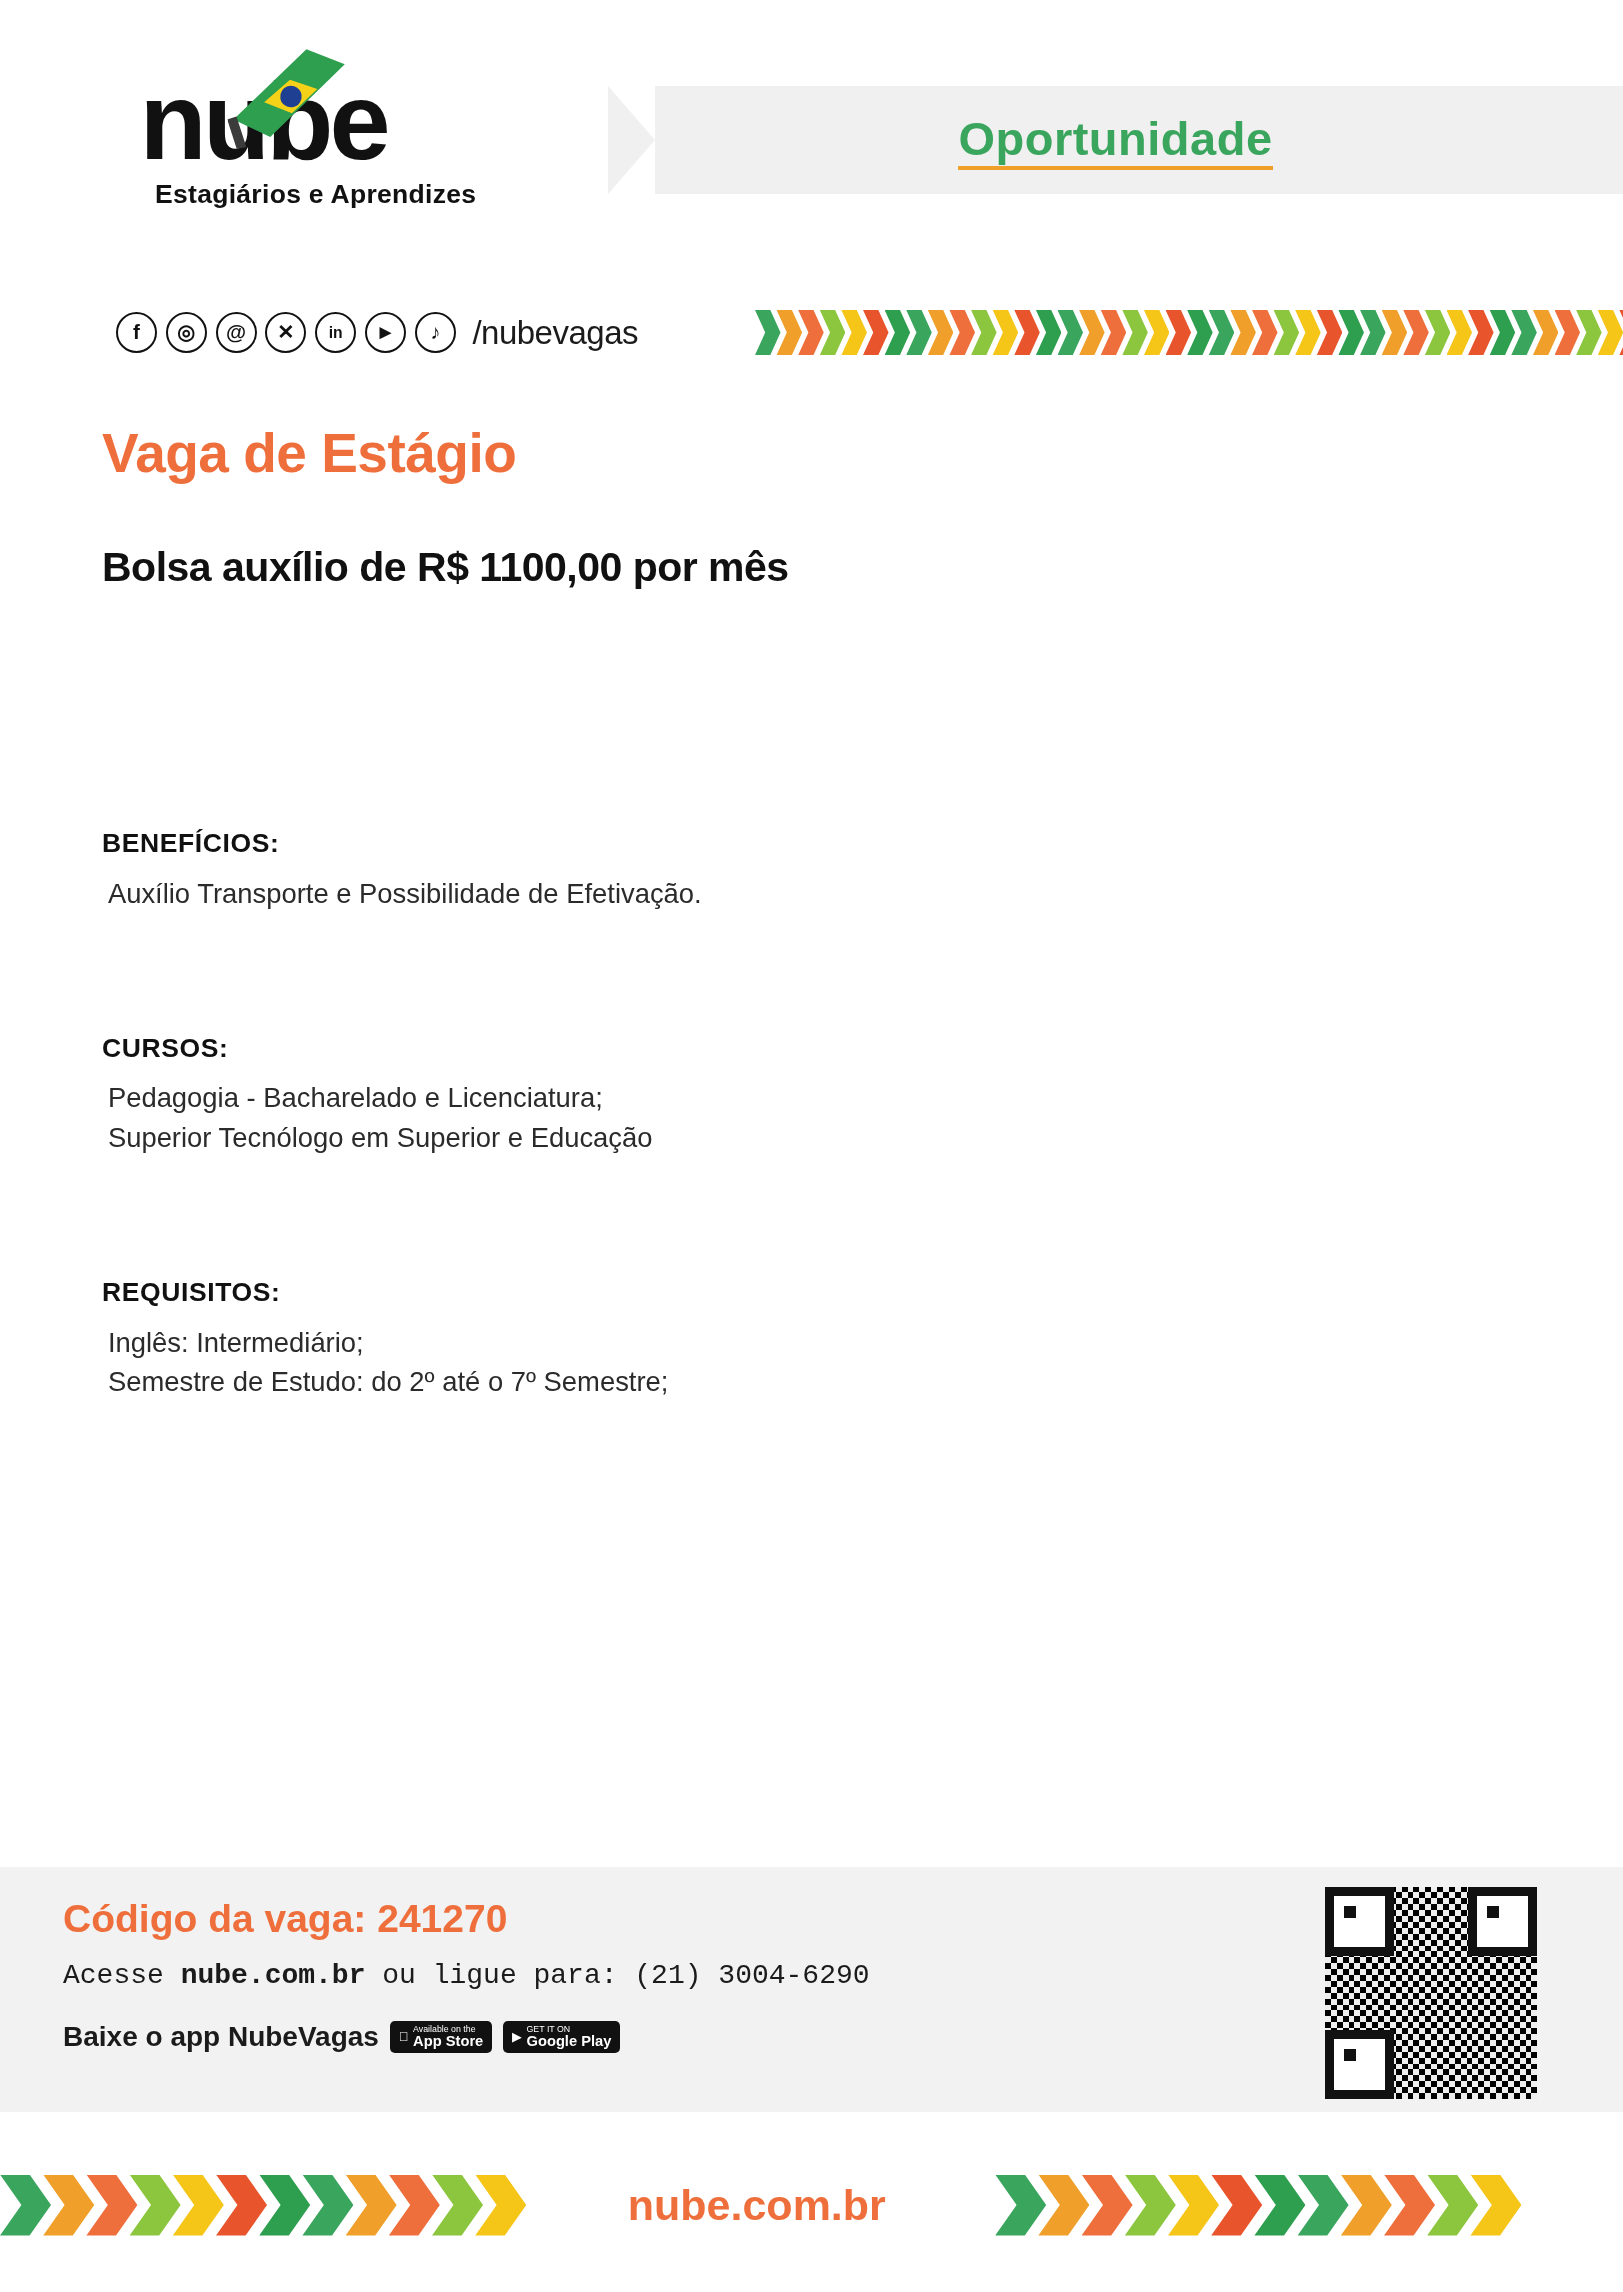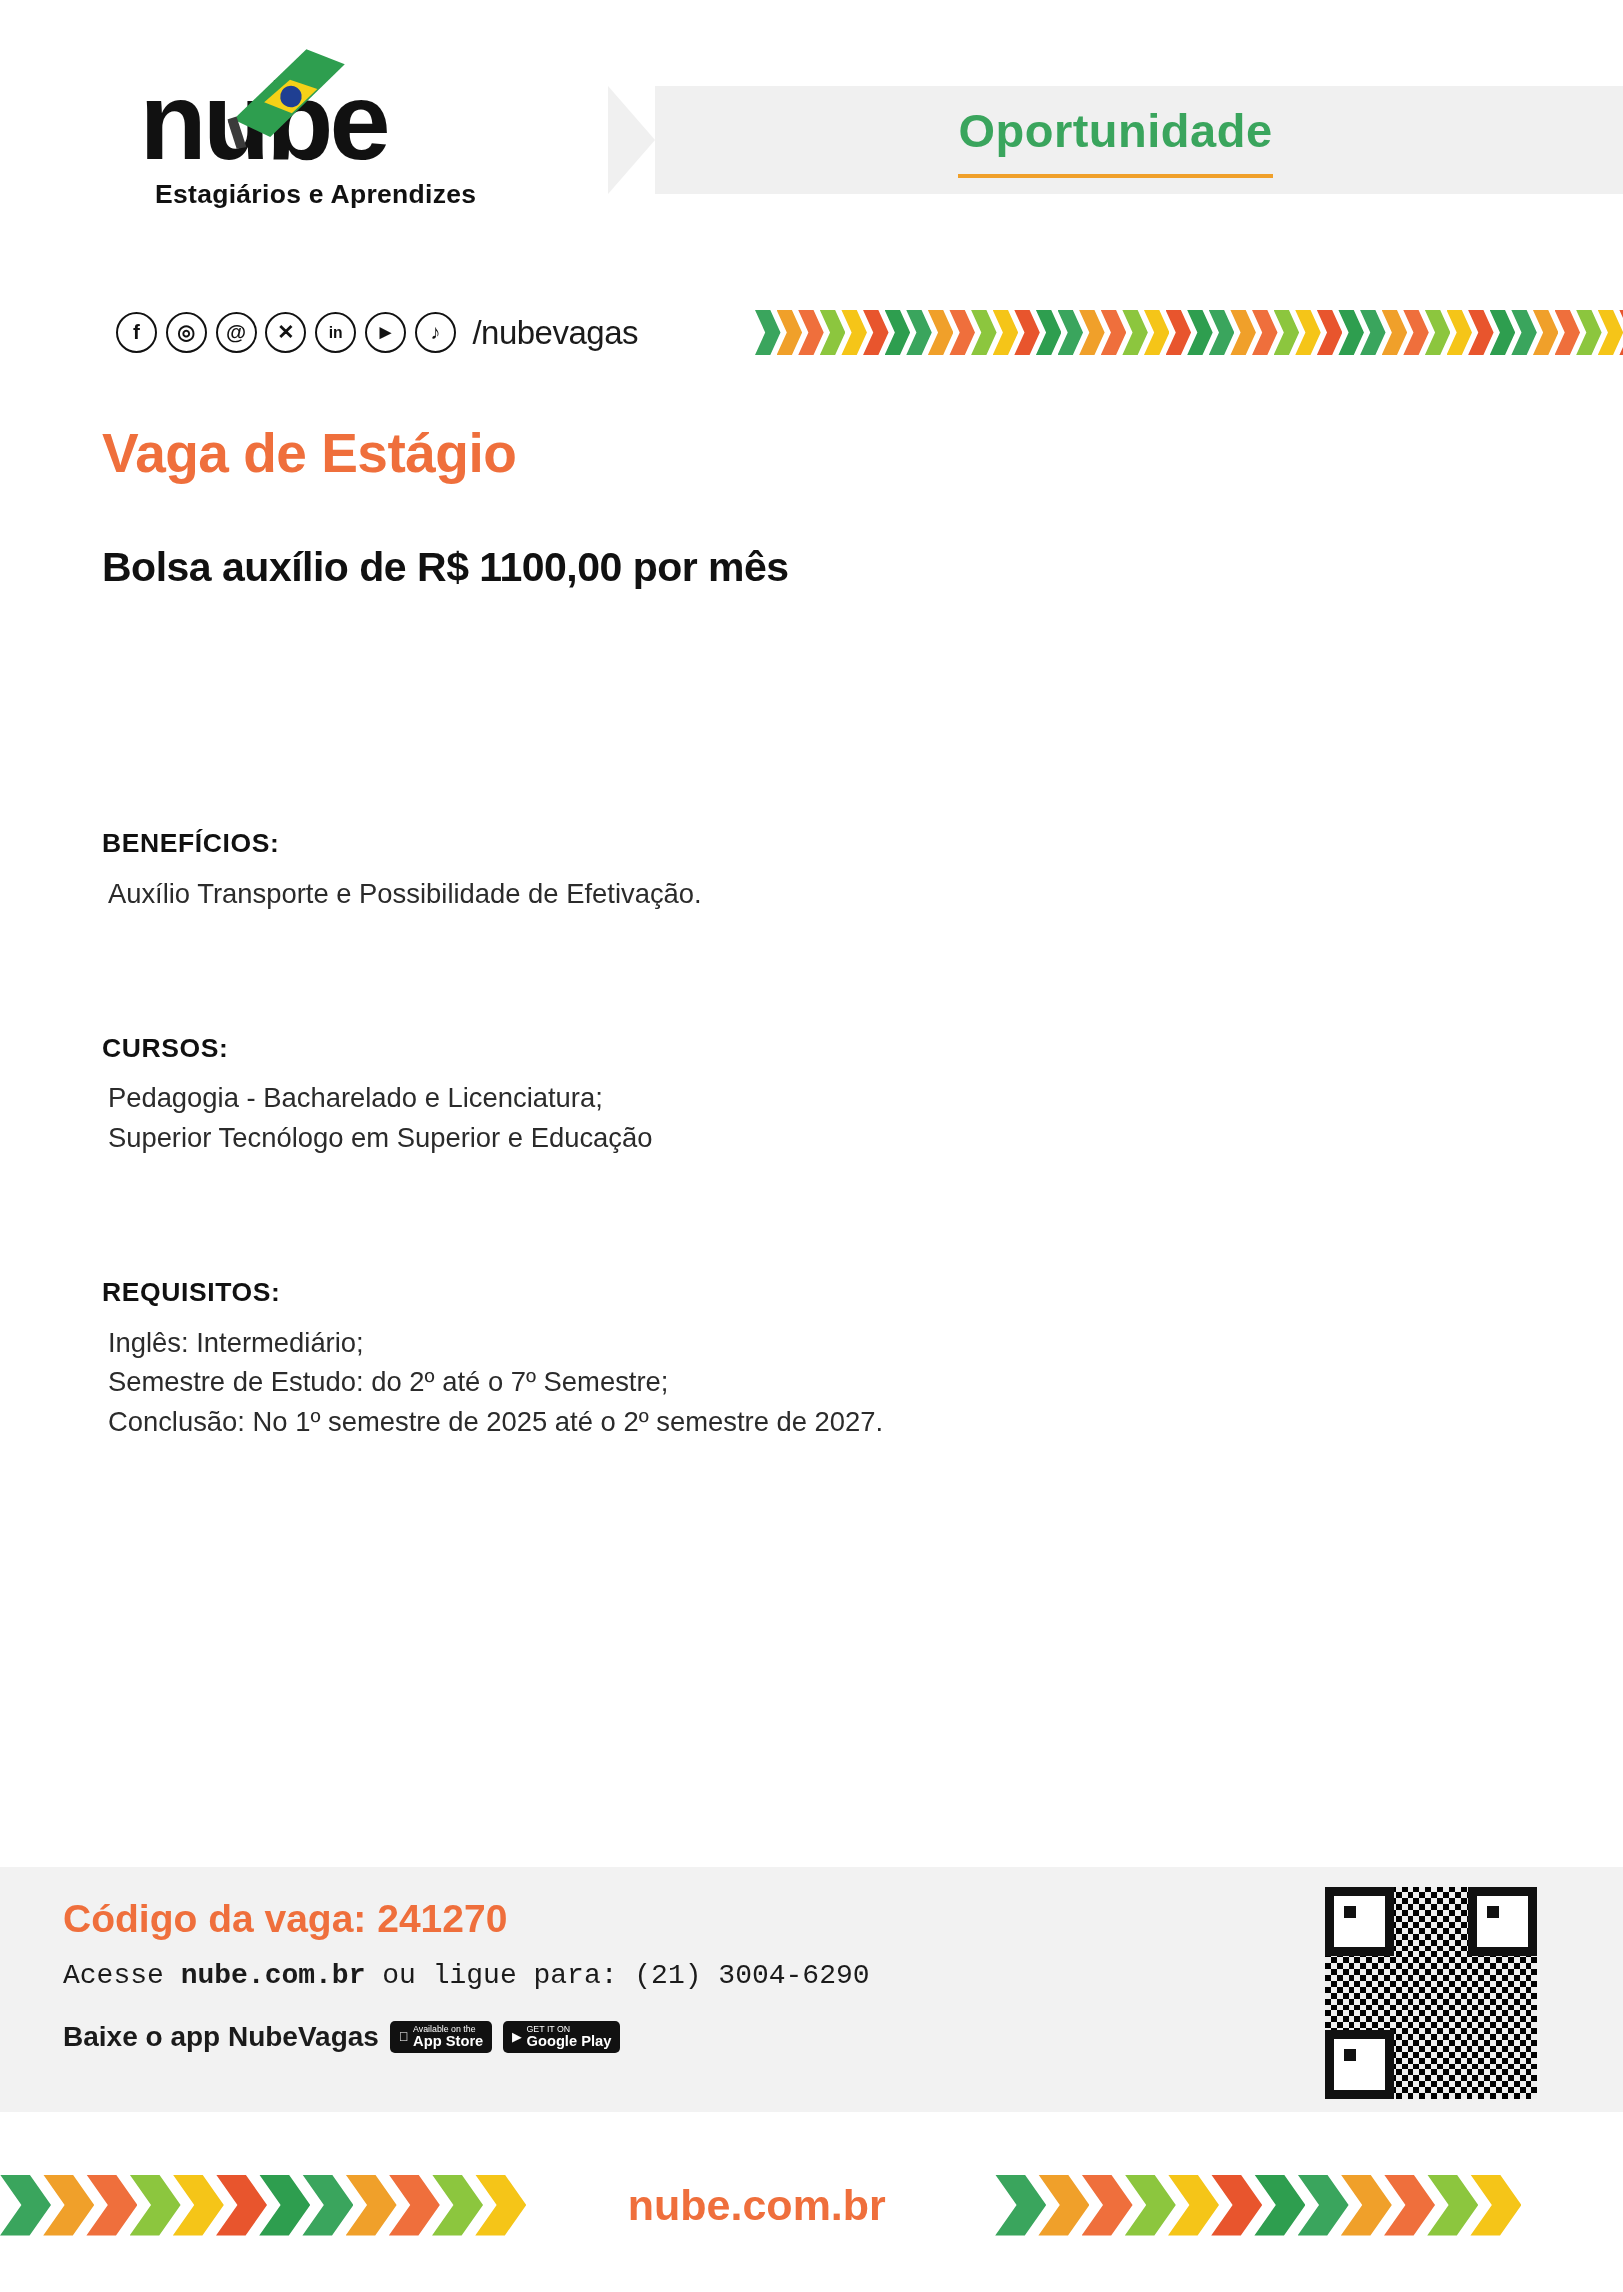--- a/index.html
+++ b/index.html
@@ -49,21 +49,21 @@
     display: flex;
     align-items: center;
     justify-content: center;
     font-size: 47px;
     font-weight: bold;
     color: #3aa55d;
     letter-spacing: 0.5px;
   }
   .ribbon-title span {
     border-bottom: 4.9px solid #f0a02a;
-    padding-bottom: 16px;
+    padding-bottom: 0;
   }
 
   
   .logo-block {
     position: absolute;
     left: 118px;
     top: 69px;
     width: 461px;
   }
   .logo-wordmark {
@@ -380,21 +380,20 @@
     <div class="sec-line">Pedagogia - Bacharelado e Licenciatura;</div>
     <div class="sec-line">Superior Tecnólogo em Superior e Educação</div>
   </div>
 
   <div class="gap-md"></div>
 
   <div class="section">
     <div class="sec-head">REQUISITOS:</div>
     <div class="sec-line">Inglês: Intermediário;</div>
     <div class="sec-line">Semestre de Estudo: do 2º até o 7º Semestre;</div>
-    <div class="sec-line">Conclusão: No 1º semestre de 2025 até o 2º semestre de 2027.</div>
   </div>
 
   <div class="gap-md"></div>
 
 </div>
 
 <div class="footer-panel"></div>
 
 <div class="code-line">Código da vaga: 241270</div>
 

